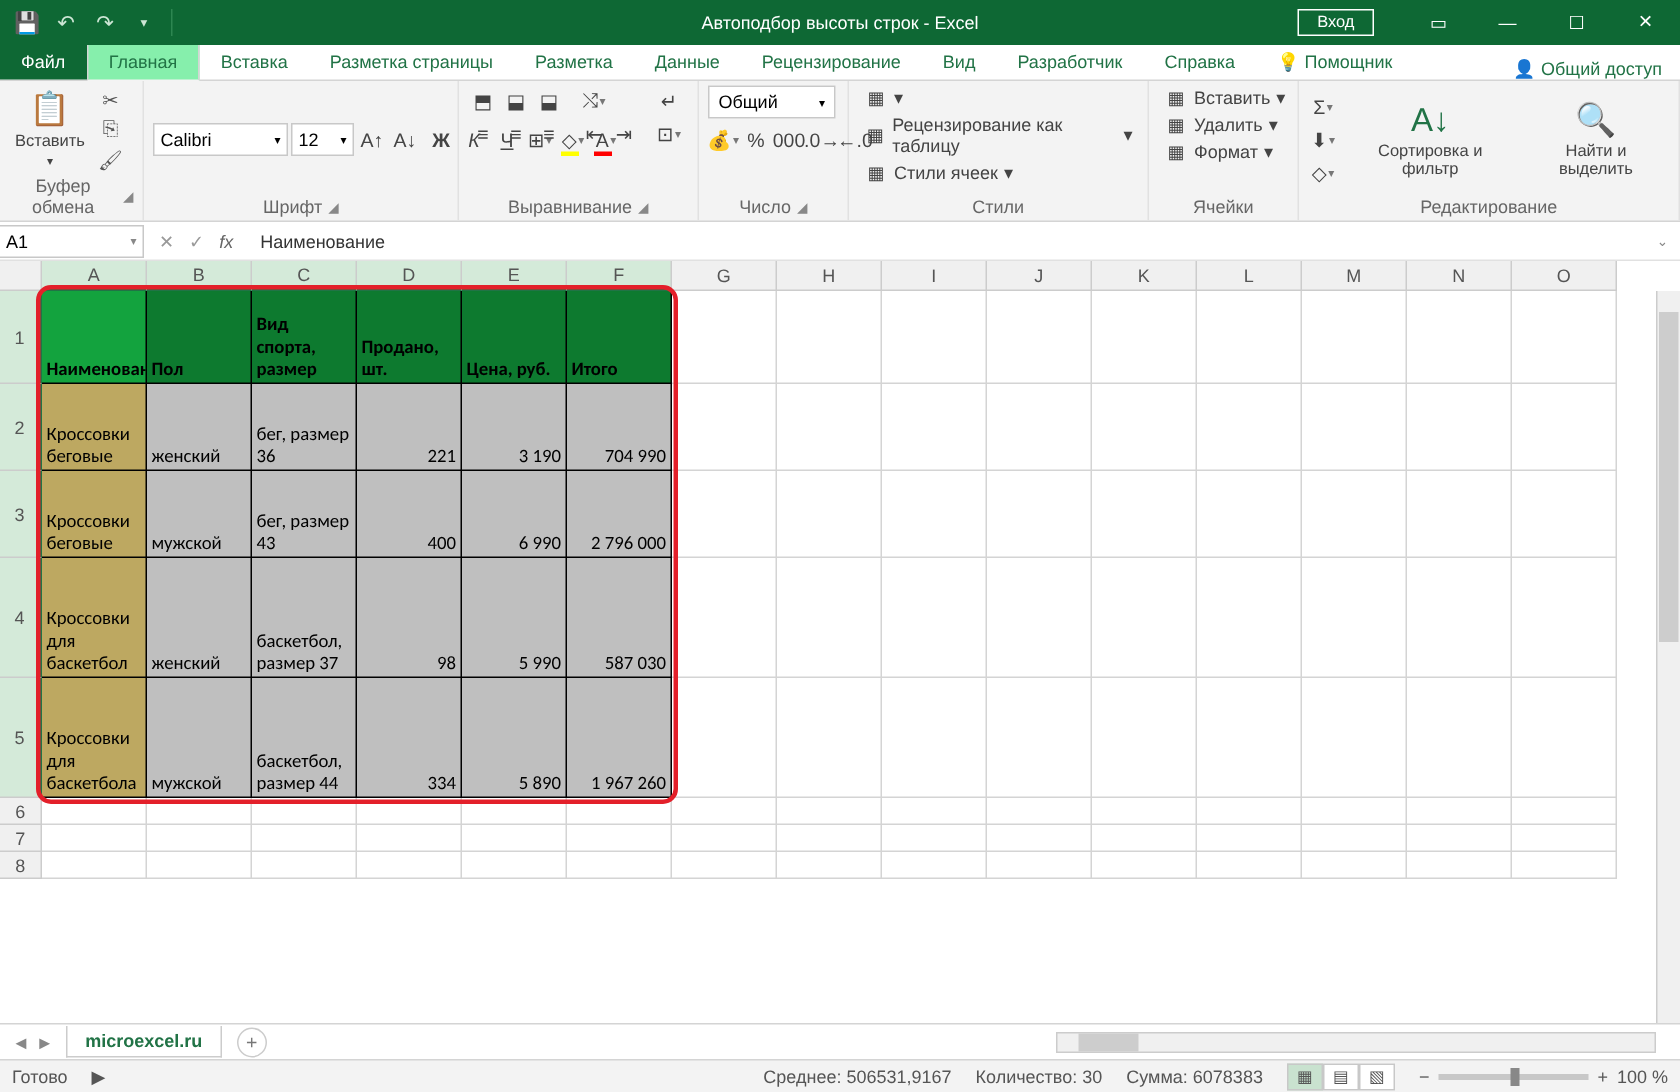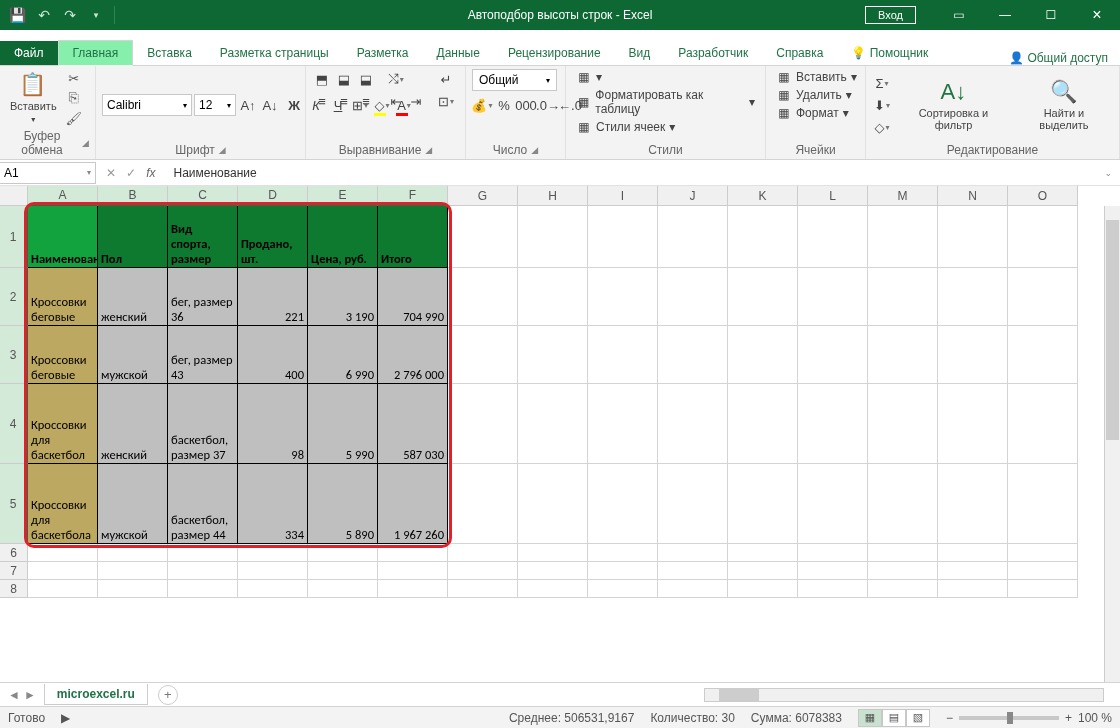--- a/index.html
+++ b/index.html
@@ -6,21 +6,21 @@
 body{background:#fff;width:1120px;height:728px;overflow:hidden;display:flex;flex-direction:column}
 .titlebar{height:30px;background:#0e6834;color:#fff;display:flex;align-items:center;position:relative}
 .qat{display:flex;align-items:center;gap:2px;padding-left:6px}
 .qat .qbtn{width:24px;height:24px;display:flex;align-items:center;justify-content:center;color:#cde6d5;font-size:14px}
 .qat .sep{width:1px;height:18px;background:#2d8651;margin:0 4px}
 .title-center{position:absolute;left:50%;transform:translateX(-50%);font-size:12px;color:#fff}
 .title-right{position:absolute;right:0;display:flex;align-items:center}
 .login-btn{border:1px solid #fff;padding:2px 12px;margin-right:20px;font-size:11px}
 .winbtn{width:46px;height:30px;display:flex;align-items:center;justify-content:center;color:#fff;font-size:12px}
 .winbtn.close{font-size:16px}
-.ribbon-tabs{height:36px;background:#fff;display:flex;align-items:flex-end;border-bottom:1px solid #d4d4d4}
+.ribbon-tabs{height:24px;background:#fff;display:flex;align-items:flex-end;border-bottom:1px solid #d4d4d4}
 .rtab{padding:5px 14px;color:#217346;font-size:12px;cursor:pointer}
 .rtab.file{background:#0e6834;color:#fff}
 .rtab.active{background:#86efac;border:1px solid #d4d4d4;border-bottom-color:#f3f3f3;margin-bottom:-1px}
 .rtab-right{margin-left:auto;display:flex;align-items:center;gap:14px;padding-right:12px}
 .rtab-right .help{color:#217346}
 .ribbon{height:94px;background:#f3f3f3;border-bottom:1px solid #d4d4d4;display:flex}
 .rgroup{border-right:1px solid #e1e1e1;padding:3px 6px 0;display:flex;flex-direction:column;justify-content:space-between}
 .rgroup-label{text-align:center;color:#666;font-size:11px;padding:2px 0;display:flex;justify-content:center;align-items:center;gap:4px}
 .rgroup-label .dlg{font-size:9px;color:#888}
 .rg-body{flex:1;display:flex;gap:4px}
@@ -218,21 +218,21 @@
       </div>
     <div class="rgroup-label">
         <span>Число</span>
         <span class="dlg">◢</span>
       </div>
   </div>
   <div class="rgroup" style="width:200px">
     <div class="rg-body">
         <div class="styles-col">
       <div class="styles-item"><span class="ico">▦</span> ▾</div>
-      <div class="styles-item"><span class="ico">▦</span><span>Форматировать как таблицу</span> ▾</div>
+      <div class="styles-item"><span class="ico">▦</span><span>Рецензирование как таблицу</span> ▾</div>
       <div class="styles-item"><span class="ico">▦</span><span>Стили ячеек</span> ▾</div>
     </div>
       </div>
     <div class="rgroup-label">
         <span>Стили</span>
       </div>
   </div>
   <div class="rgroup" style="width:100px">
     <div class="rg-body">
         <div class="cells-col">

